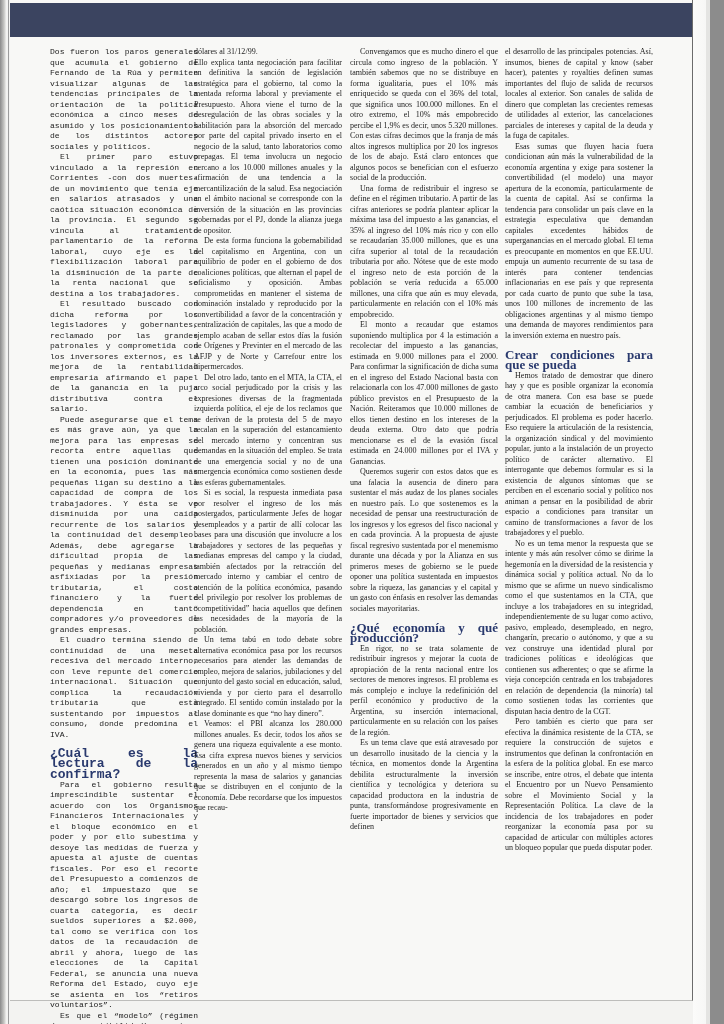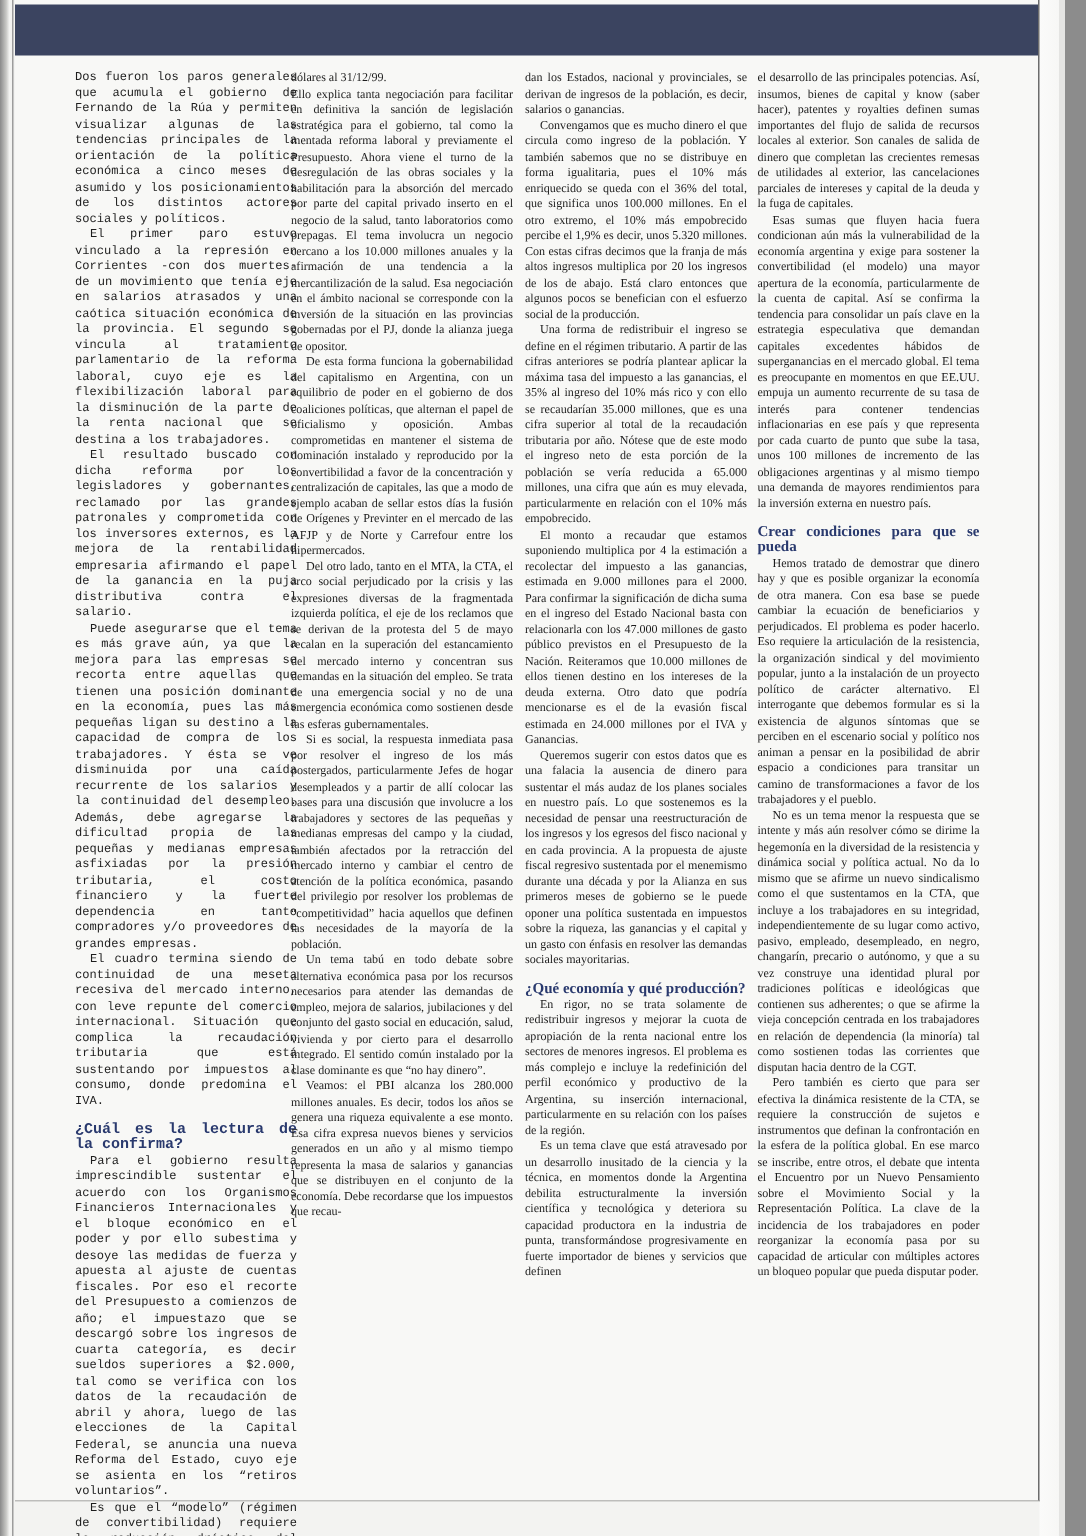--- a/index.html
+++ b/index.html
@@ -30,21 +30,21 @@
     background:#3b4460;
   }
   .col {
     position:absolute; top:47px; width:148px;
     font-size:8.05px; line-height:10.5px; color:#1d1d1d;
     text-align:justify; hyphens:manual;
   }
   .col p { margin:0; text-indent:10px; }
   .col p.noindent { text-indent:0; }
   .col h3 {
-    margin:9px 0 0 0; font-size:10px; line-height:10.3px;
+    margin:9px 0 0 0; font-size:13px; line-height:10.3px;
     font-weight:bold; color:#2a3a6e; text-indent:0;
   }
   #col1 { left:50px;font-family:Liberation Mono, monospace; }
   #col2 { left:194px; }
   #col3 { left:350px; }
   #col4 { left:505px; }
 </style>
 </head>
 <body>
 
@@ -70,21 +70,20 @@
 <div class="col" id="col2">
     <p class="noindent">dólares al 31/12/99.</p>
     <p class="noindent">Ello explica tanta negociación para facilitar en definitiva la sanción de legislación estratégica para el gobierno, tal como la mentada reforma laboral y previamente el Presupuesto. Ahora viene el turno de la desregulación de las obras sociales y la habilitación para la absorción del mercado por parte del capital privado inserto en el negocio de la salud, tanto laboratorios como prepagas. El tema involucra un negocio cercano a los 10.000 millones anuales y la afirmación de una tendencia a la mercantilización de la salud. Esa negociación en el ámbito nacional se corresponde con la inversión de la situación en las provincias gobernadas por el PJ, donde la alianza juega de opositor.</p>
     <p>De esta forma funciona la gobernabilidad del capitalismo en Argentina, con un equilibrio de poder en el gobierno de dos coaliciones políticas, que alternan el papel de oficialismo y oposición. Ambas comprometidas en mantener el sistema de dominación instalado y reproducido por la convertibilidad a favor de la concentración y centralización de capitales, las que a modo de ejemplo acaban de sellar estos días la fusión de Orígenes y Previnter en el mercado de las AFJP y de Norte y Carrefour entre los hipermercados.</p>
     <p>Del otro lado, tanto en el MTA, la CTA, el arco social perjudicado por la crisis y las expresiones diversas de la fragmentada izquierda política, el eje de los reclamos que se derivan de la protesta del 5 de mayo recalan en la superación del estancamiento del mercado interno y concentran sus demandas en la situación del empleo. Se trata de una emergencia social y no de una emergencia económica como sostienen desde las esferas gubernamentales.</p>
     <p>Si es social, la respuesta inmediata pasa por resolver el ingreso de los más postergados, particularmente Jefes de hogar desempleados y a partir de allí colocar las bases para una discusión que involucre a los trabajadores y sectores de las pequeñas y medianas empresas del campo y la ciudad, también afectados por la retracción del mercado interno y cambiar el centro de atención de la política económica, pasando del privilegio por resolver los problemas de “competitividad” hacia aquellos que definen las necesidades de la mayoría de la población.</p>
     <p>Un tema tabú en todo debate sobre alternativa económica pasa por los recursos necesarios para atender las demandas de empleo, mejora de salarios, jubilaciones y del conjunto del gasto social en educación, salud, vivienda y por cierto para el desarrollo integrado. El sentido común instalado por la clase dominante es que “no hay dinero”.</p>
     <p>Veamos: el PBI alcanza los 280.000 millones anuales. Es decir, todos los años se genera una riqueza equivalente a ese monto. Esa cifra expresa nuevos bienes y servicios generados en un año y al mismo tiempo representa la masa de salarios y ganancias que se distribuyen en el conjunto de la economía. Debe recordarse que los impuestos que recau-</p>
   </div>
 <div class="col" id="col3">
-    <p class="noindent">dan los Estados, nacional y provinciales, se derivan de ingresos de la población, es decir, salarios o ganancias.</p>
     <p>Convengamos que es mucho dinero el que circula como ingreso de la población. Y también sabemos que no se distribuye en forma igualitaria, pues el 10% más enriquecido se queda con el 36% del total, que significa unos 100.000 millones. En el otro extremo, el 10% más empobrecido percibe el 1,9% es decir, unos 5.320 millones. Con estas cifras decimos que la franja de más altos ingresos multiplica por 20 los ingresos de los de abajo. Está claro entonces que algunos pocos se benefician con el esfuerzo social de la producción.</p>
     <p>Una forma de redistribuir el ingreso se define en el régimen tributario. A partir de las cifras anteriores se podría plantear aplicar la máxima tasa del impuesto a las ganancias, el 35% al ingreso del 10% más rico y con ello se recaudarían 35.000 millones, que es una cifra superior al total de la recaudación tributaria por año. Nótese que de este modo el ingreso neto de esta porción de la población se vería reducida a 65.000 millones, una cifra que aún es muy elevada, particularmente en relación con el 10% más empobrecido.</p>
     <p>El monto a recaudar que estamos suponiendo multiplica por 4 la estimación a recolectar del impuesto a las ganancias, estimada en 9.000 millones para el 2000. Para confirmar la significación de dicha suma en el ingreso del Estado Nacional basta con relacionarla con los 47.000 millones de gasto público previstos en el Presupuesto de la Nación. Reiteramos que 10.000 millones de ellos tienen destino en los intereses de la deuda externa. Otro dato que podría mencionarse es el de la evasión fiscal estimada en 24.000 millones por el IVA y Ganancias.</p>
     <p>Queremos sugerir con estos datos que es una falacia la ausencia de dinero para sustentar el más audaz de los planes sociales en nuestro país. Lo que sostenemos es la necesidad de pensar una reestructuración de los ingresos y los egresos del fisco nacional y en cada provincia. A la propuesta de ajuste fiscal regresivo sustentada por el menemismo durante una década y por la Alianza en sus primeros meses de gobierno se le puede oponer una política sustentada en impuestos sobre la riqueza, las ganancias y el capital y un gasto con énfasis en resolver las demandas sociales mayoritarias.</p>
     <h3 style="color: rgb(42, 58, 110);">¿Qué economía y qué producción?</h3>
     <p>En rigor, no se trata solamente de redistribuir ingresos y mejorar la cuota de apropiación de la renta nacional entre los sectores de menores ingresos. El problema es más complejo e incluye la redefinición del perfil económico y productivo de la Argentina, su inserción internacional, particularmente en su relación con los países de la región.</p>
     <p>Es un tema clave que está atravesado por un desarrollo inusitado de la ciencia y la técnica, en momentos donde la Argentina debilita estructuralmente la inversión científica y tecnológica y deteriora su capacidad productora en la industria de punta, transformándose progresivamente en fuerte importador de bienes y servicios que definen</p>
   </div>
 <div class="col" id="col4">
     <p class="noindent">el desarrollo de las principales potencias. Así, insumos, bienes de capital y know (saber hacer), patentes y royalties definen sumas importantes del flujo de salida de recursos locales al exterior. Son canales de salida de dinero que completan las crecientes remesas de utilidades al exterior, las cancelaciones parciales de intereses y capital de la deuda y la fuga de capitales.</p>

